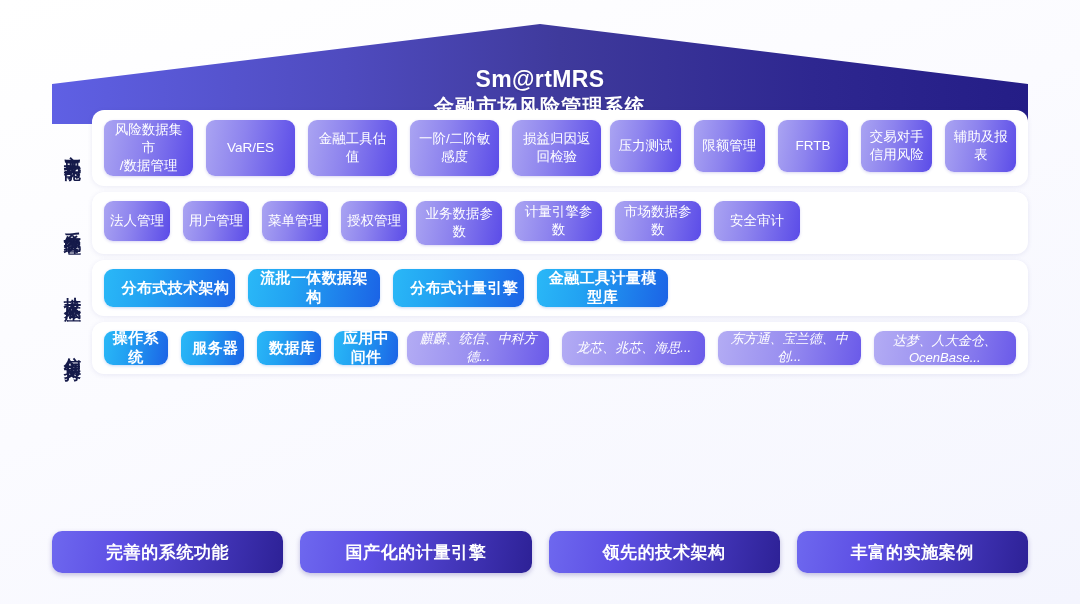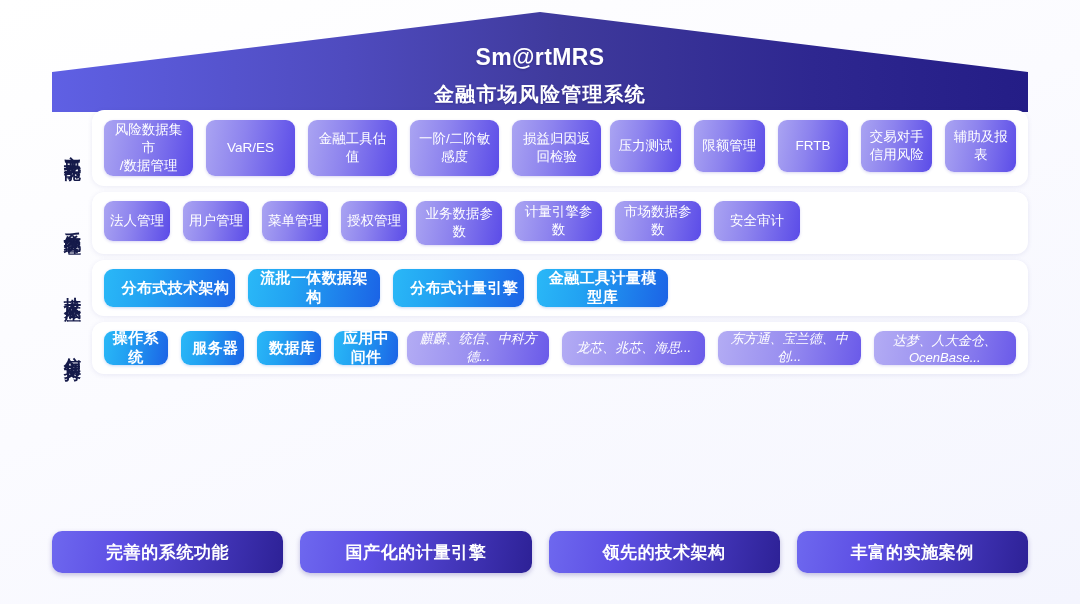--- a/index.html
+++ b/index.html
@@ -7,36 +7,36 @@
     width:1080px;height:604px;
     background:linear-gradient(160deg,#ffffff 0%,#fbfbff 45%,#f4f5fe 100%);
     font-family:"Liberation Sans","DejaVu Sans",sans-serif;
     overflow:hidden;
     -webkit-font-smoothing:antialiased;
   }
   #app{position:relative;width:1080px;height:604px;}
 
   
   .roof{
-    position:absolute;left:52px;top:12px;width:976px;height:100px;
+    position:absolute;left:52px;top:24px;width:976px;height:100px;
   }
   .roof svg{display:block;width:100%;height:100%;}
   .roof-text{
     position:absolute;left:0;top:0;width:100%;height:100%;
     display:flex;flex-direction:column;align-items:center;justify-content:flex-end;
     padding-bottom:5px;box-sizing:border-box;
     pointer-events:none;
   }
   .roof-title{
     color:#ffffff;font-size:23px;font-weight:bold;letter-spacing:.4px;
     line-height:1.18;text-shadow:0 1px 2px rgba(20,12,80,.25);
   }
   .roof-sub{
     color:#ffffff;font-size:20px;font-weight:bold;letter-spacing:1.2px;
-    line-height:1.25;margin-top:11px;text-shadow:0 1px 2px rgba(20,12,80,.25);
+    line-height:1.25;margin-top:1px;text-shadow:0 1px 2px rgba(20,12,80,.25);
   }
 
   
   .stack{
     position:absolute;left:52px;top:110px;width:976px;
     display:flex;flex-direction:column;
   }
   .band{display:flex;align-items:stretch;}
   .band + .band{margin-top:6px;}
 

